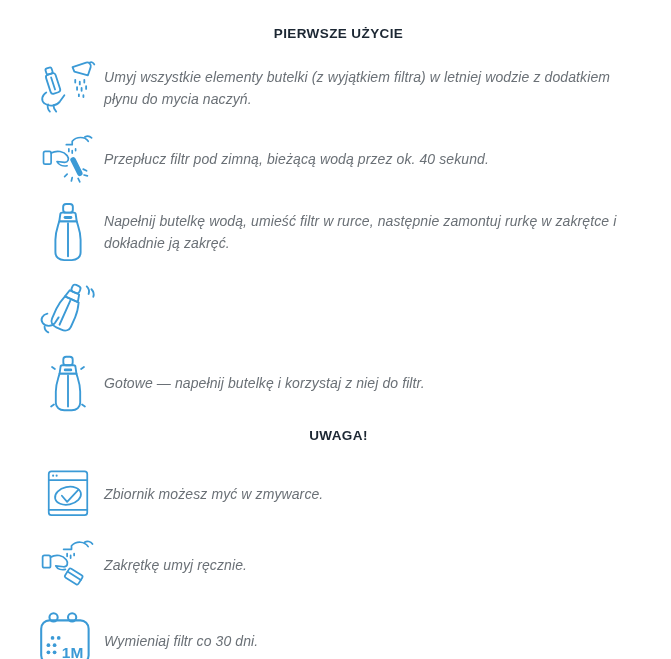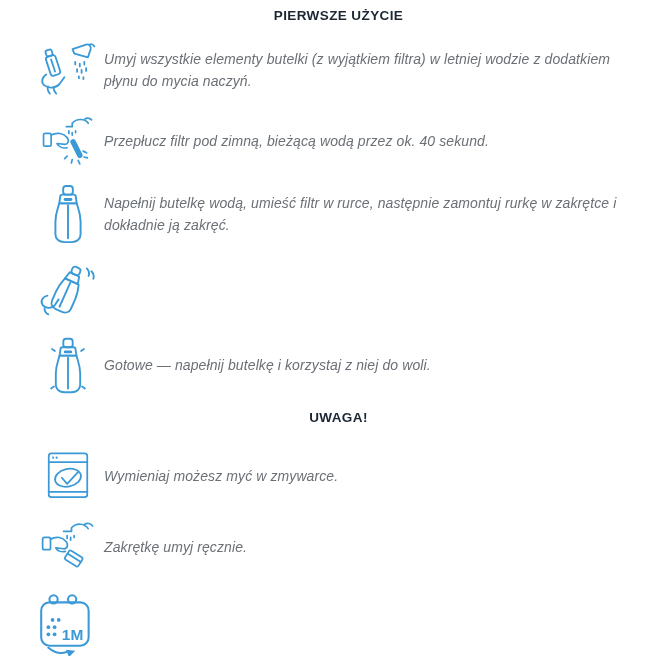--- a/index.html
+++ b/index.html
@@ -15,21 +15,21 @@
     min-height:659px;
     padding:8px 26px 8px 32px;
     background:#ffffff;
   }
   .section-title{
     text-align:center;
     color:var(--heading);
     font-size:13.5px;
     font-weight:700;
     letter-spacing:.4px;
-    margin:0 0 18px 0;
+    margin:18px 0 18px 0;
   }
   .note-title{
     margin:8px 0 23px 0;
   }
   .row{
     display:flex;
     align-items:center;
     margin-bottom:15px;
   }
   .icon-cell{
@@ -140,40 +140,40 @@
         <g class="ic">
           <rect x="27" y="4" width="10" height="9" rx="3"></rect>
           <path d="M26 13 h12 c1 0 2 1 2 2 l1 7 h-18 l1 -7 c0 -1 1 -2 2 -2 z"></path>
           <path d="M29 18 h6" stroke-width="3"></path>
           <path d="M23 22 c-2 7 -4 11 -4 19 v12 c0 5 4 8 9 8 h8 c5 0 9 -3 9 -8 v-12 c0 -8 -2 -12 -4 -19 z"></path>
           <line x1="32" y1="24" x2="32" y2="57"></line>
           <path d="M18 17 l-3 -2 M46 17 l3 -2 M47 55 l3 2 M17 55 l-3 2"></path>
         </g>
       </svg>
     </div>
-    <div class="row-text">Gotowe — napełnij butelkę i korzystaj z niej do woli.</div>
+    <div class="row-text">Gotowe — napełnij butelkę i korzystaj z niej do filtr.</div>
   </div>
 
   <h2 class="section-title note-title">UWAGA!</h2>
 
   <div class="row">
     <div class="icon-cell">
       <svg width="56" height="56" viewBox="0 0 64 64" aria-hidden="true">
         <g class="ic">
           <rect x="10" y="6" width="44" height="50" rx="3"></rect>
           <path d="M10 16 h44"></path>
           <path d="M10 50 h44"></path>
           <ellipse cx="32" cy="34" rx="15" ry="10" transform="rotate(-12 32 34)"></ellipse>
           <path d="M25 34 l6 7 l13 -14"></path>
         </g>
         <circle class="ic-fill" cx="15" cy="11" r="1.2"></circle>
         <circle class="ic-fill" cx="19" cy="11" r="1.2"></circle>
       </svg>
     </div>
-    <div class="row-text">Wymieniaj możesz myć w zmywarce.</div>
+    <div class="row-text">Zbiornik możesz myć w zmywarce.</div>
   </div>
 
   <div class="row">
     <div class="icon-cell">
       <svg width="56" height="56" viewBox="0 0 64 64" aria-hidden="true">
         <g class="ic">
           <path d="M27 14 h9 v-4 c6 -6 15 -5 19 1"></path>
           <path d="M51 6 c3 -2 7 -1 9 2"></path>
           <path d="M31 19 v3 M35 21 v3 M39 19 v2"></path>
           <rect x="3" y="21" width="9" height="14" rx="2"></rect>
@@ -202,15 +202,16 @@
           <circle cx="13" cy="36" r="1.8"></circle>
           <circle cx="19" cy="36" r="1.8"></circle>
           <circle cx="13" cy="43" r="1.8"></circle>
           <circle cx="19" cy="43" r="1.8"></circle>
         </g>
         <text class="cal-label" x="26" y="48">1M</text>
         <path class="ic" d="M13 56 c6 5 13 6 18 4"></path>
         <path class="ic-fill" d="M30 58 l9 1 -6 6 z"></path>
       </svg>
     </div>
+    <div class="row-text">Wymieniaj filtr co 30 dni.</div>
   </div>
 
 </div>
 
 </body></html>

